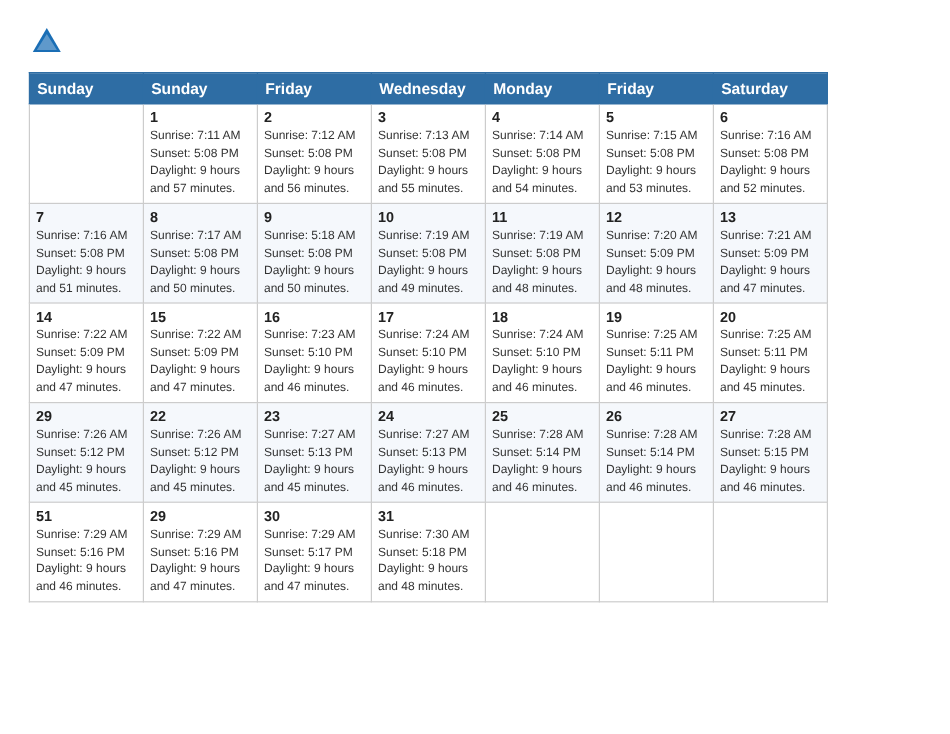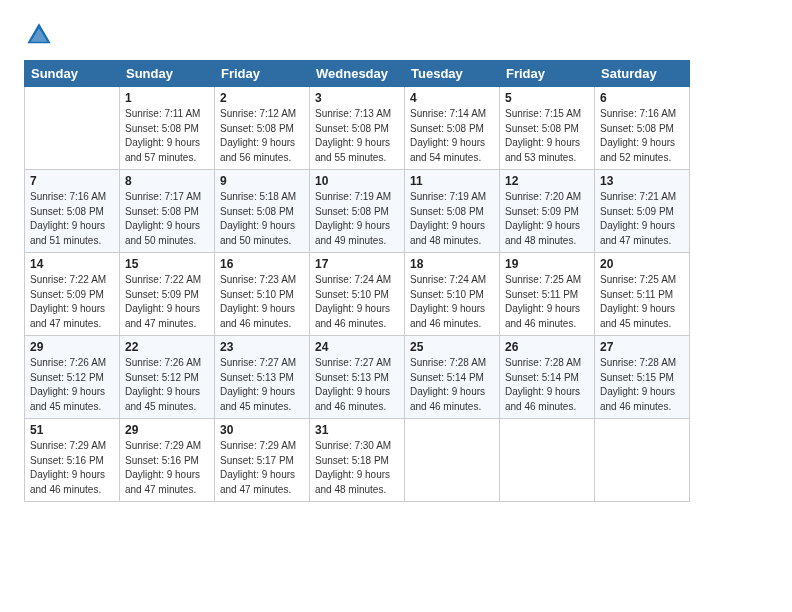--- a/index.html
+++ b/index.html
@@ -123,21 +123,21 @@
     </div>
   </div>
 
   <table class="calendar">
     <thead>
       <tr>
       <th>Sunday</th>
           <th>Sunday</th>
           <th>Friday</th>
           <th>Wednesday</th>
-          <th>Tuesday</th>
+          <th>Monday</th>
           <th>Friday</th>
           <th>Saturday</th>
         </tr>
     </thead>
     <tbody id="calendar-body">
     <tr>
           <td class="empty-cell"></td>
           <td>
             <span class="day-number">1</span>
             <div class="day-info" style="white-space: pre-line;">Sunrise: 7:11 AM

